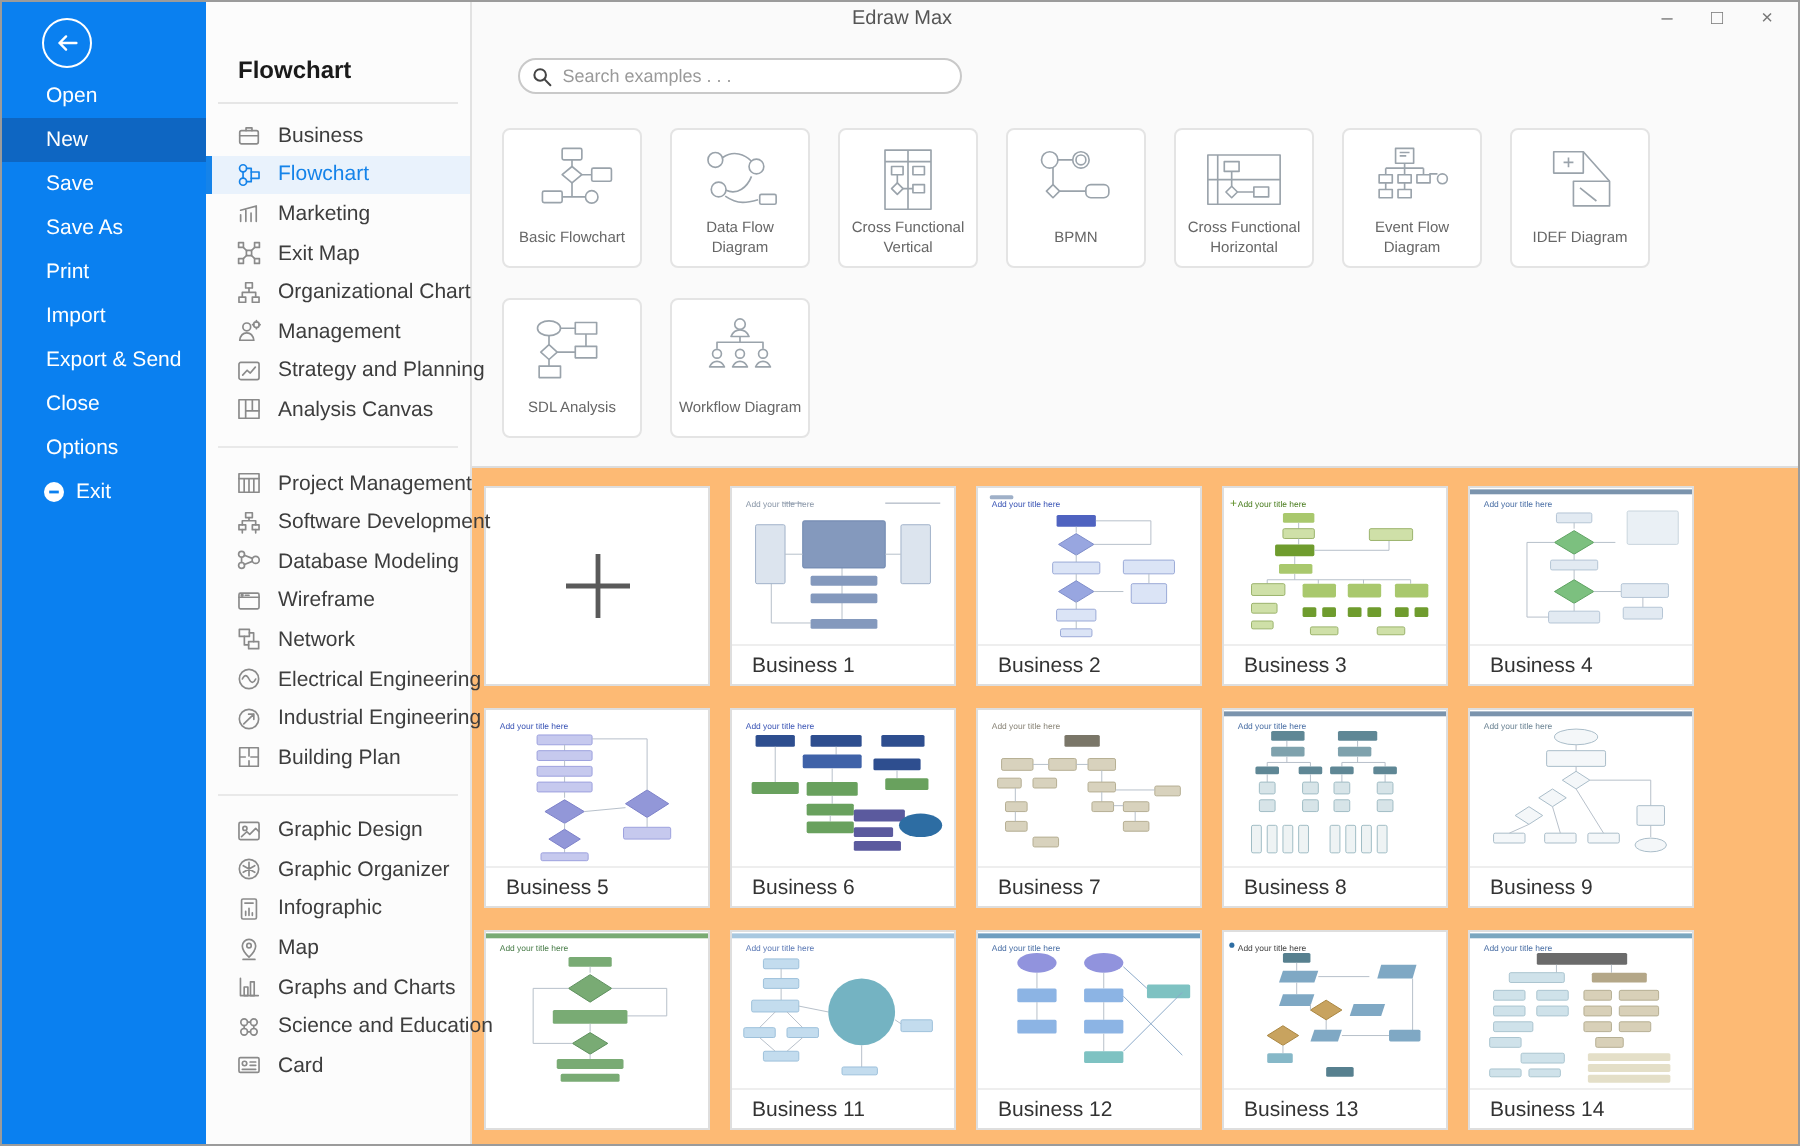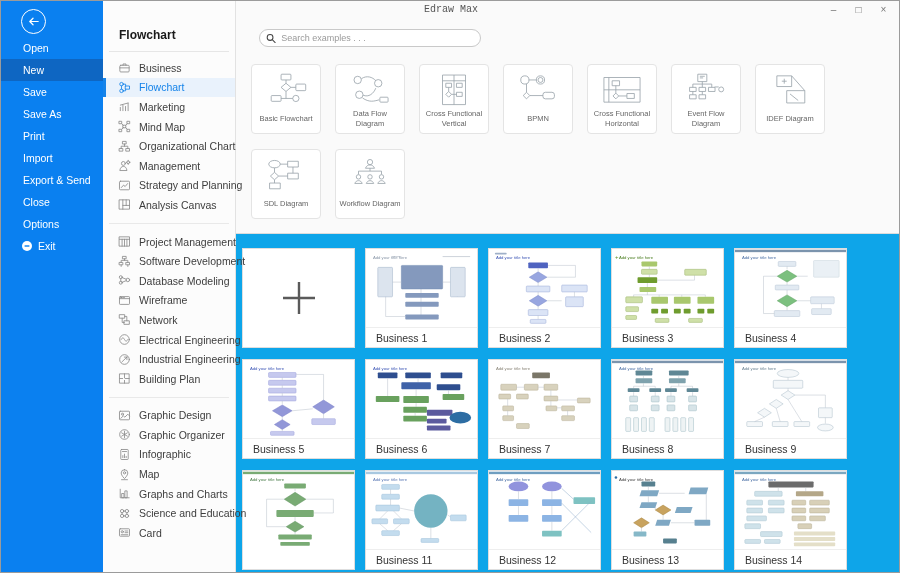--- a/index.html
+++ b/index.html
@@ -29,21 +29,21 @@
   .cat-item svg { width:13px; height:13px; color:#8a8a8a; flex:none; }
   .cat-item.active { background:#e9f2fc; color:#1583e9; }
   .cat-item.active svg { color:#1583e9; }
   .cat-item.active::before { content:''; position:absolute; left:0; top:0; bottom:0;
                              width:3px; background:#1583e9; }
   .cat-divider { height:1px; background:#e9e9e9; margin:8px 6px; }
 
   
   #titlebar { position:absolute; left:102px; right:0; top:0; height:18px; z-index:6; }
   #win-title { position:absolute; left:348px; transform:translateX(-50%); line-height:18px;
-               font-size:10px; color:#555;font-family:Liberation Mono, monospace; }
+               font-size:10px; color:#555; }
   #win-controls { position:absolute; right:3px; top:0; display:flex; }
   .wc { width:25px; height:17px; display:flex; align-items:center; justify-content:center;
         color:#777; font-size:10px; cursor:pointer; }
 
   
   #main { position:absolute; left:235px; top:0; right:0; bottom:0; background:#fafafa; }
   .search-box { position:absolute; left:23px; top:28px; width:222px; height:18px;
                 display:flex; align-items:center; gap:5px; border:1px solid #c9c9c9;
                 border-radius:9px; background:#fff; padding:0 6px; }
   .search-box input { border:none; outline:none; font-size:9px; width:100%;
@@ -56,21 +56,21 @@
   .type-card { width:70px; height:70px; background:#fff; border:1px solid #e4e4e4;
                border-radius:4px; display:flex; flex-direction:column; align-items:center;
                cursor:pointer; }
   .type-icon { height:36px; margin-top:6px; display:flex; align-items:center;
                justify-content:center; }
   .type-label { flex:1; display:flex; align-items:center; justify-content:center;
                 text-align:center; font-size:7.5px; color:#666; line-height:1.3;
                 padding:0 3px 3px; }
 
   #examples { position:absolute; left:0; right:0; top:232px; bottom:0;
-              background:#0ea5e9; border-top:1px solid #dcdcdc; padding:14px 0 0 6px;
+              background:#fdba74; border-top:1px solid #dcdcdc; padding:9px 0 0 6px;
               overflow:hidden; }
   #examples-grid { display:grid; grid-template-columns:repeat(5,113px); gap:11px 10px; }
   .ex-card { width:113px; height:100px; background:#fff; border:1px solid #dedede;
              cursor:pointer; overflow:hidden; }
   .ex-card.blank { display:flex; align-items:center; justify-content:center; }
   .ex-thumb { width:111px; height:78px; display:block; }
   .ex-label { height:20px; line-height:20px; border-top:1px solid #eee; font-size:10.5px;
               color:#333; padding-left:10px; white-space:nowrap; overflow:hidden; }
 </style>
 </head>
@@ -131,21 +131,21 @@
         </div>
         <div class="cat-item">
           <svg viewBox="0 0 14 14" fill="none" stroke="currentColor" stroke-width="0.9" stroke-linecap="round" stroke-linejoin="round">
             <rect x="5.6" y="5.6" width="2.8" height="2.8"></rect>
             <rect x="1.4" y="1.4" width="2.6" height="2.6"></rect>
             <rect x="10" y="1.4" width="2.6" height="2.6"></rect>
             <rect x="1.4" y="10" width="2.6" height="2.6"></rect>
             <rect x="10" y="10" width="2.6" height="2.6"></rect>
             <path d="M4.2 4.2l1.6 1.6M9.8 4.2L8.2 5.8M4.2 9.8l1.6-1.6M9.8 9.8L8.2 8.2"></path>
           </svg>
-          <span>Mind Map</span>
+          <span>Exit Map</span>
         </div>
         <div class="cat-item">
           <svg viewBox="0 0 14 14" fill="none" stroke="currentColor" stroke-width="0.9" stroke-linecap="round" stroke-linejoin="round">
             <rect x="5.2" y="1.5" width="3.6" height="2.8"></rect>
             <rect x="1.6" y="9.2" width="3.6" height="2.8"></rect>
             <rect x="8.8" y="9.2" width="3.6" height="2.8"></rect>
             <path d="M7 4.3v2.4M3.4 9.2V6.7h7.2v2.5"></path>
           </svg>
           <span>Organizational Chart</span>
         </div>
@@ -410,21 +410,21 @@
           <div class="type-icon">
             <svg width="46" height="34" viewBox="0 0 56 40" fill="none" stroke="#9aa3ab" stroke-width="1" stroke-linejoin="round">
               <ellipse cx="14" cy="8" rx="7" ry="4.5"></ellipse>
               <rect x="30" y="4.5" width="13" height="7"></rect>
               <polygon points="14,18 19,22.5 14,27 9,22.5"></polygon>
               <rect x="30" y="19" width="13" height="7"></rect>
               <rect x="8" y="31" width="13" height="7"></rect>
               <path d="M21 8h9M14 12.5V18M14 27v4M19 22.5h11M36.5 11.5v7.5"></path>
             </svg>
           </div>
-          <div class="type-label">SDL Diagram</div>
+          <div class="type-label">SDL Analysis</div>
         </div>
         <div class="type-card">
           <div class="type-icon">
             <svg width="46" height="34" viewBox="0 0 56 40" fill="none" stroke="#9aa3ab" stroke-width="1" stroke-linejoin="round">
               <circle cx="28" cy="5.5" r="3.2"></circle>
               <path d="M22.5 13c1.2-2.8 2.8-4 5.5-4s4.3 1.2 5.5 4z"></path>
               <path d="M28 13v3.5M14 20.5v-4h28v4"></path>
               <circle cx="14" cy="23.5" r="2.7"></circle>
               <circle cx="28" cy="23.5" r="2.7"></circle>
               <circle cx="42" cy="23.5" r="2.7"></circle>

